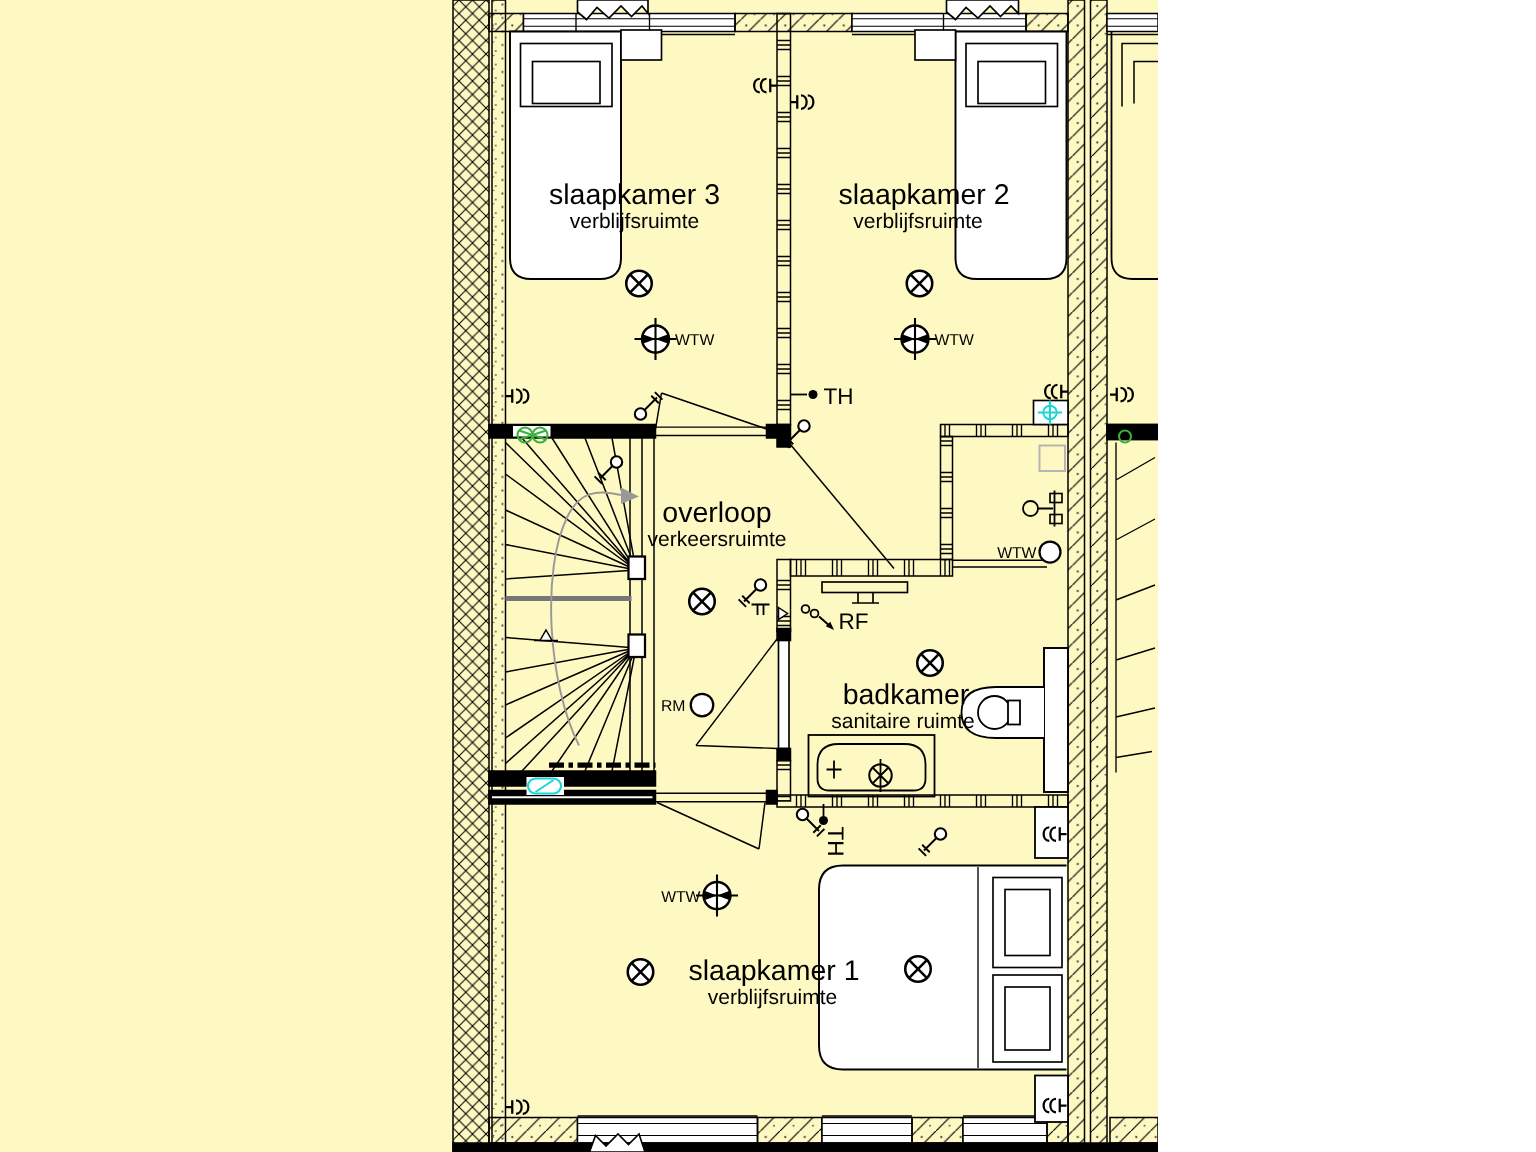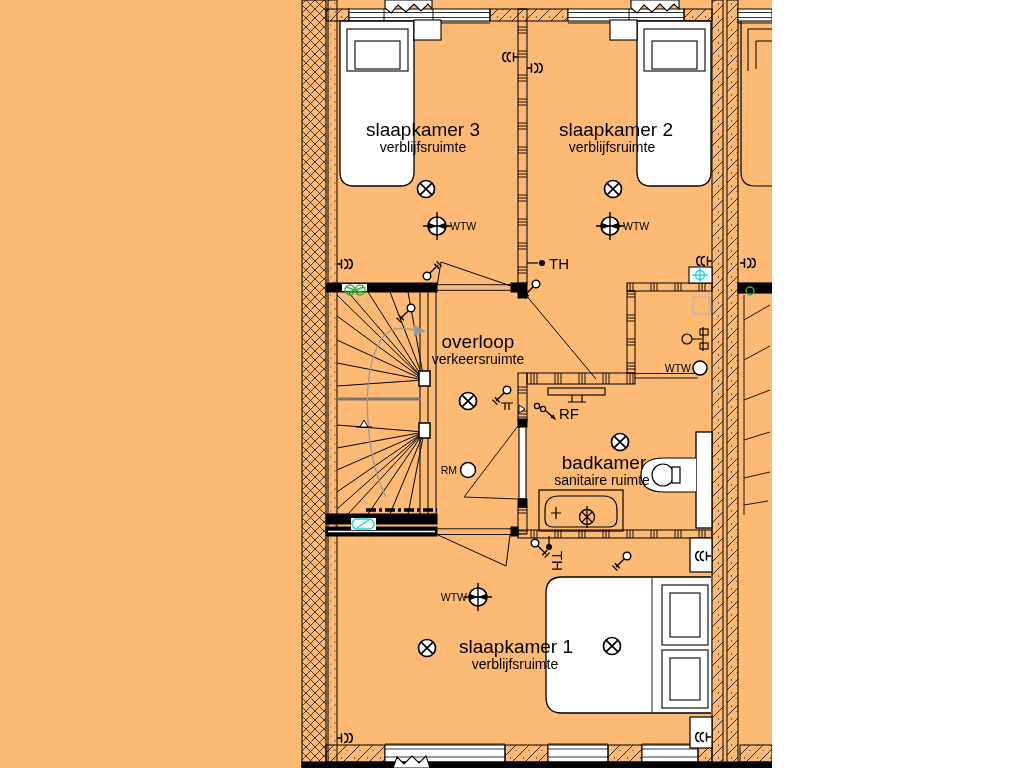--- a/index.html
+++ b/index.html
@@ -1,16 +1,16 @@
 <!DOCTYPE html>
 <html><head>
 <meta charset="utf-8">
 <style>
   html,body{margin:0;padding:0;background:#fff;}
-  .canvas{width:1024px;height:768px;position:relative;background:#fdba74;overflow:hidden;
+  .canvas{width:1024px;height:768px;position:relative;background:#fef9c3;overflow:hidden;
           font-family:"Liberation Sans", sans-serif;}
   svg{position:absolute;left:0;top:0;}
   text{fill:#000;}
   .room-name{font-size:19px;}
   .room-sub{font-size:14px;}
   .tag{font-size:15px;}
   .tiny{font-size:10.5px;}
 </style>
 </head>
 <body>

